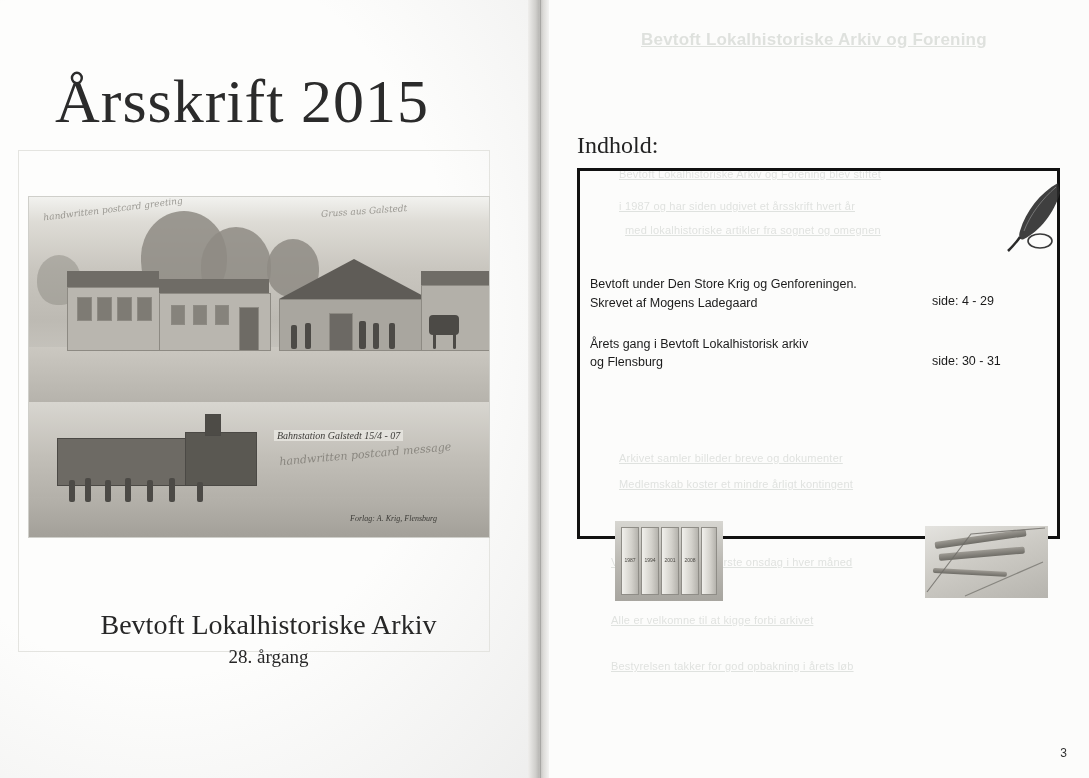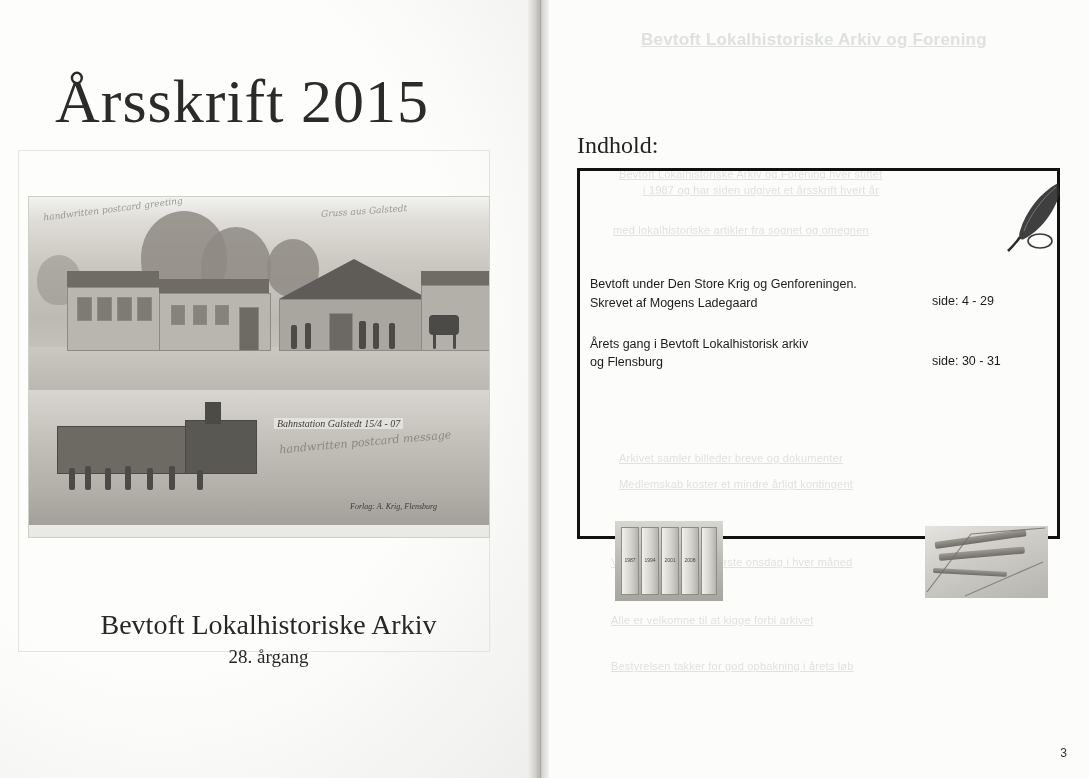--- a/index.html
+++ b/index.html
@@ -71,21 +71,21 @@
   .photo-top {
     position: absolute;
     left: 0; top: 0;
     width: 460px; height: 205px;
     background:
       linear-gradient(180deg, #f2f2ef 0%, #dedcd6 12%, #c9c6bf 35%, #bdbab3 60%, #d2d0ca 100%);
     overflow: hidden;
   }
   .photo-bottom {
     position: absolute;
-    left: 0; bottom: 12px;
+    left: 0; bottom: 0;
     width: 460px; height: 135px;
     background:
       linear-gradient(180deg, #d8d6d0 0%, #c2bfb8 40%, #b4b1aa 70%, #cbc9c3 100%);
     overflow: hidden;
     margin-top: 34px;
   }
   
   .tree {
     position: absolute;
     background: #8e8b84;
@@ -378,23 +378,23 @@
       <div class="l3">28. årgang</div>
     </div>
   </div>
 
   <div class="gutter"></div>
   <div class="gutter-line"></div>
 
   <div class="right-page">
 
     <div class="showthrough title" style="left:92px;top:30px;">Bevtoft Lokalhistoriske Arkiv og Forening</div>
-    <div class="showthrough" style="left:70px;top:168px;">Bevtoft Lokalhistoriske Arkiv og Forening hver stiftet</div>
-    <div class="showthrough" style="left:70px;top:184px;margin-left:24px;">i 1987 og har siden udgivet et årsskrift hvert år</div>
-    <div class="showthrough" style="left:64px;top:224px;">med lokalhistoriske artikler fra sognet og omegnen</div>
+    <div class="showthrough" style="left:70px;top:168px;">Bevtoft Lokalhistoriske Arkiv og Forening blev stiftet</div>
+    <div class="showthrough" style="left:70px;top:200px;">i 1987 og har siden udgivet et årsskrift hvert år</div>
+    <div class="showthrough" style="left:76px;top:224px;">med lokalhistoriske artikler fra sognet og omegnen</div>
     <div class="showthrough" style="left:70px;top:452px;">Arkivet samler billeder breve og dokumenter</div>
     <div class="showthrough" style="left:70px;top:478px;">Medlemskab koster et mindre årligt kontingent</div>
     <div class="showthrough" style="left:62px;top:556px;">Vi holder åbent den første onsdag i hver måned</div>
     <div class="showthrough" style="left:62px;top:614px;">Alle er velkomne til at kigge forbi arkivet</div>
     <div class="showthrough" style="left:62px;top:660px;">Bestyrelsen takker for god opbakning i årets løb</div>
 
     <div class="indhold-label">Indhold:</div>
 
     <div class="toc-box">
 

